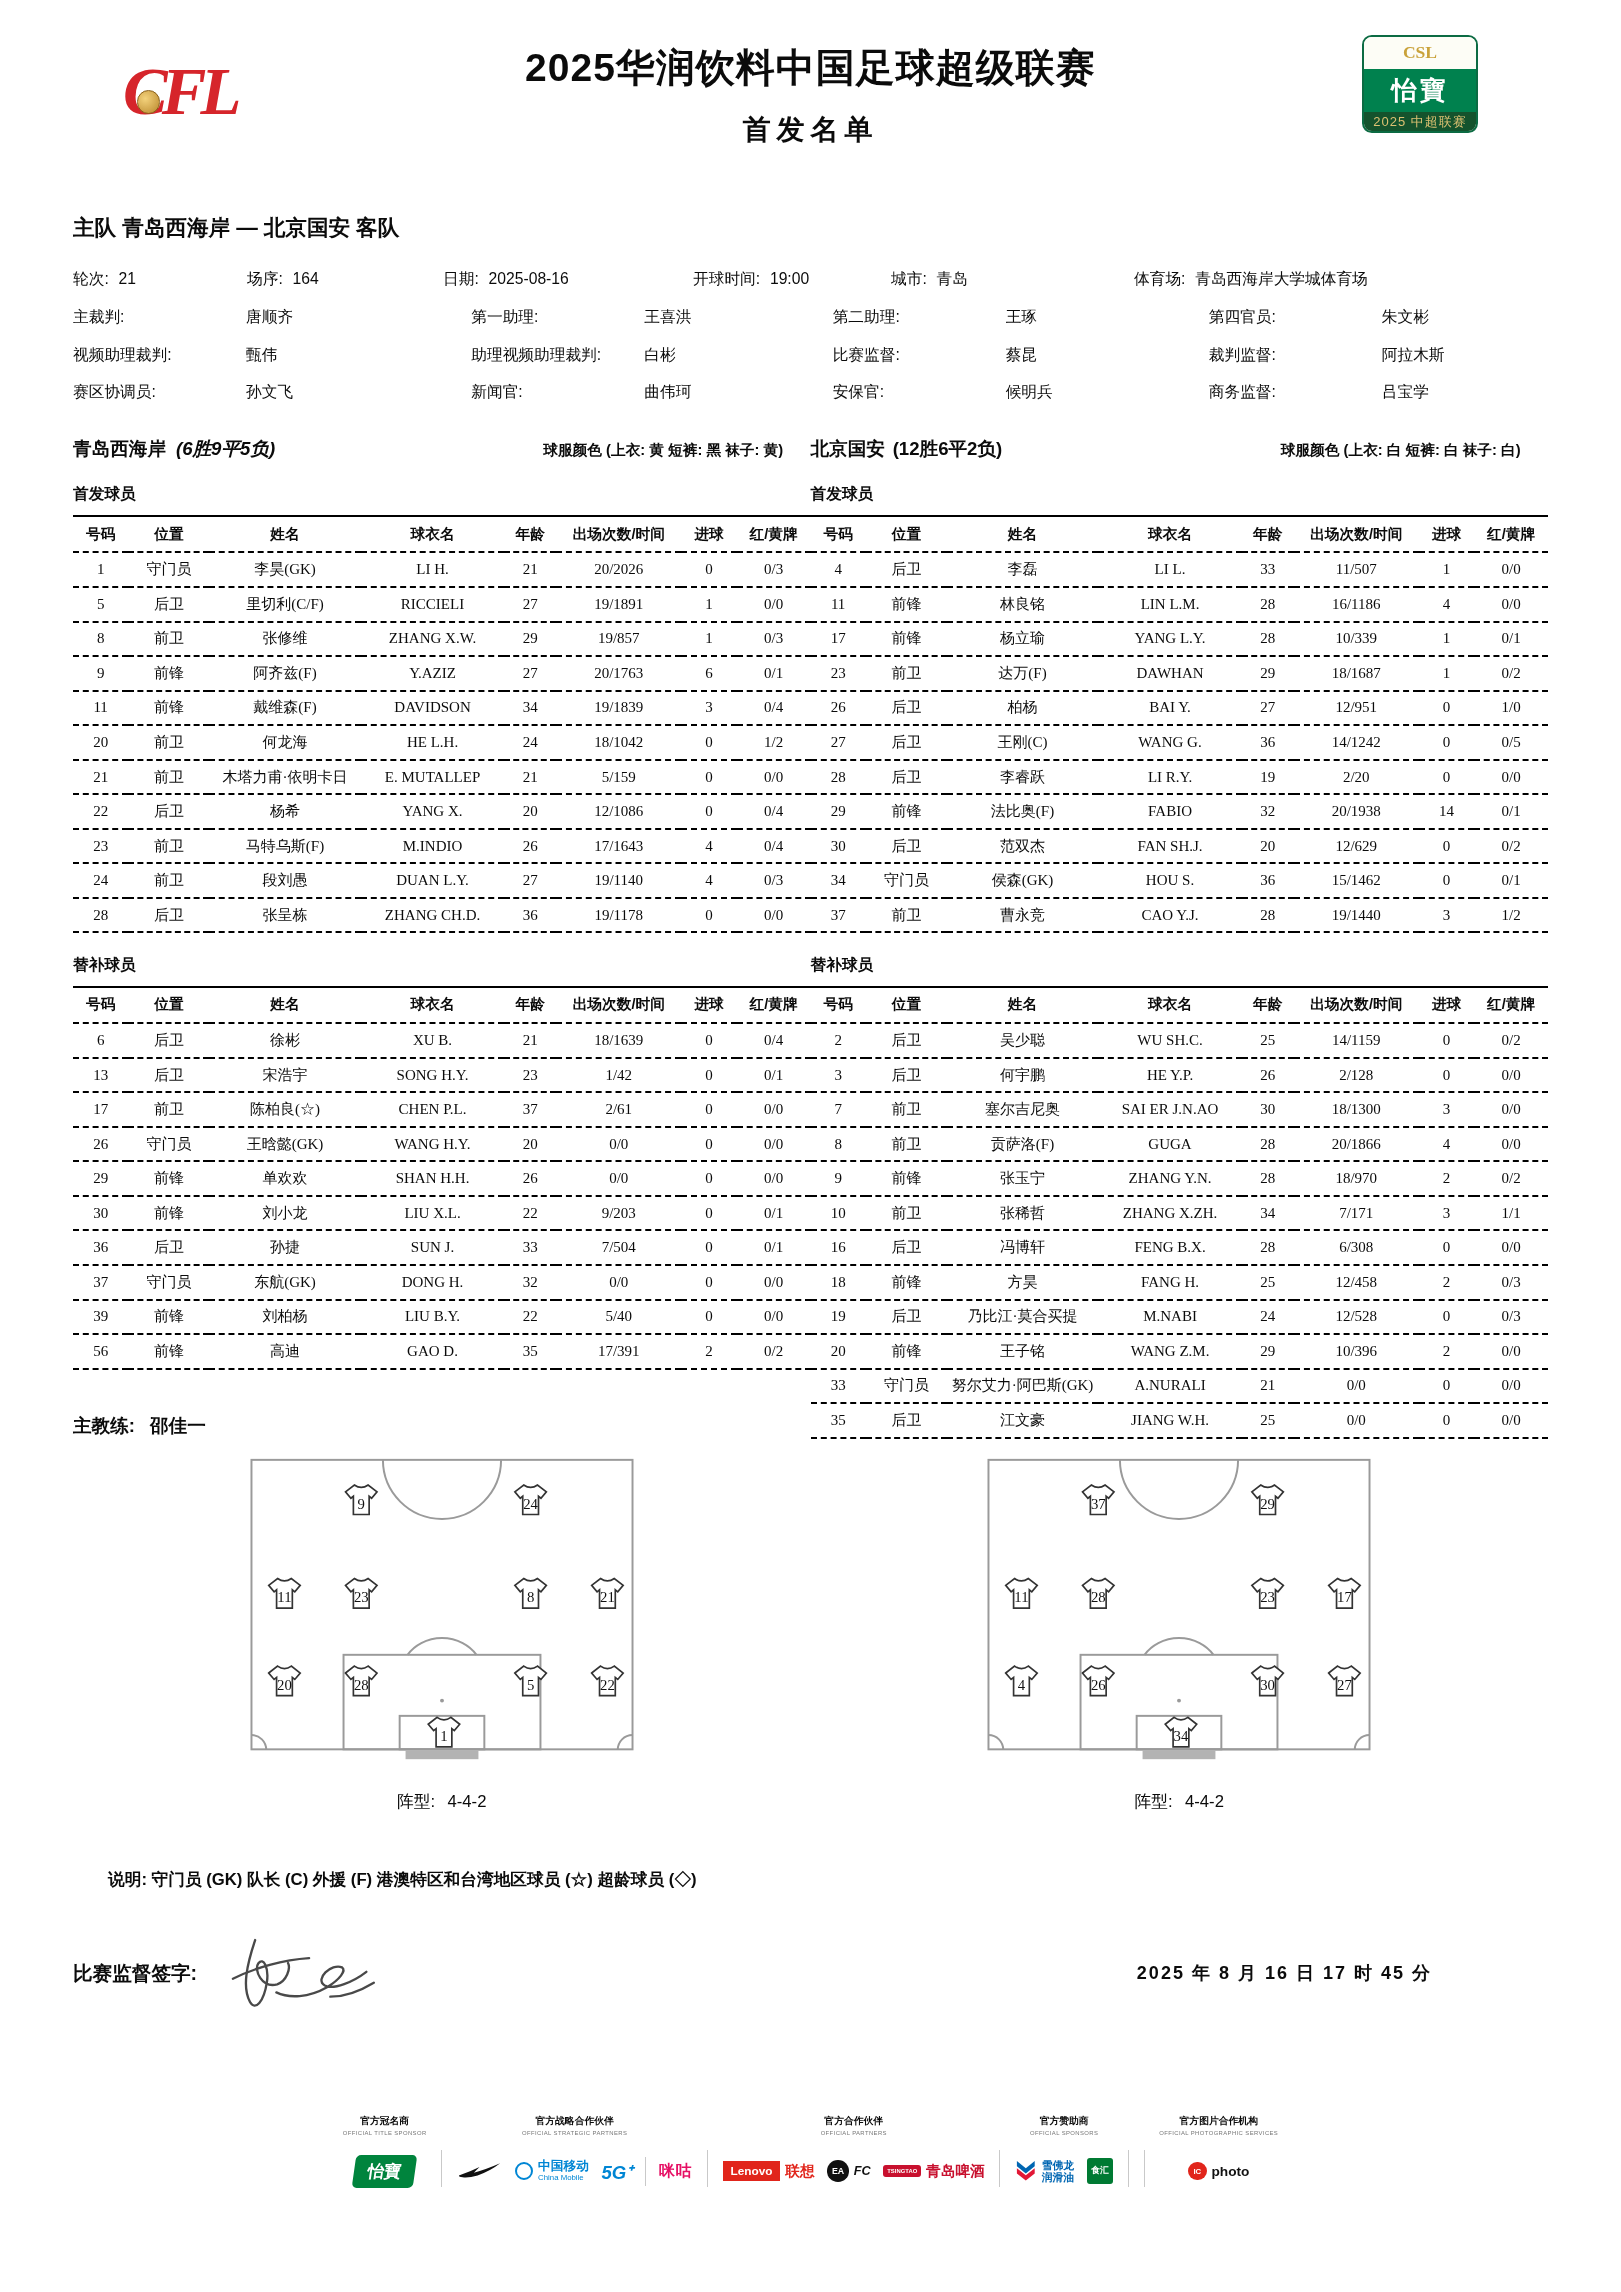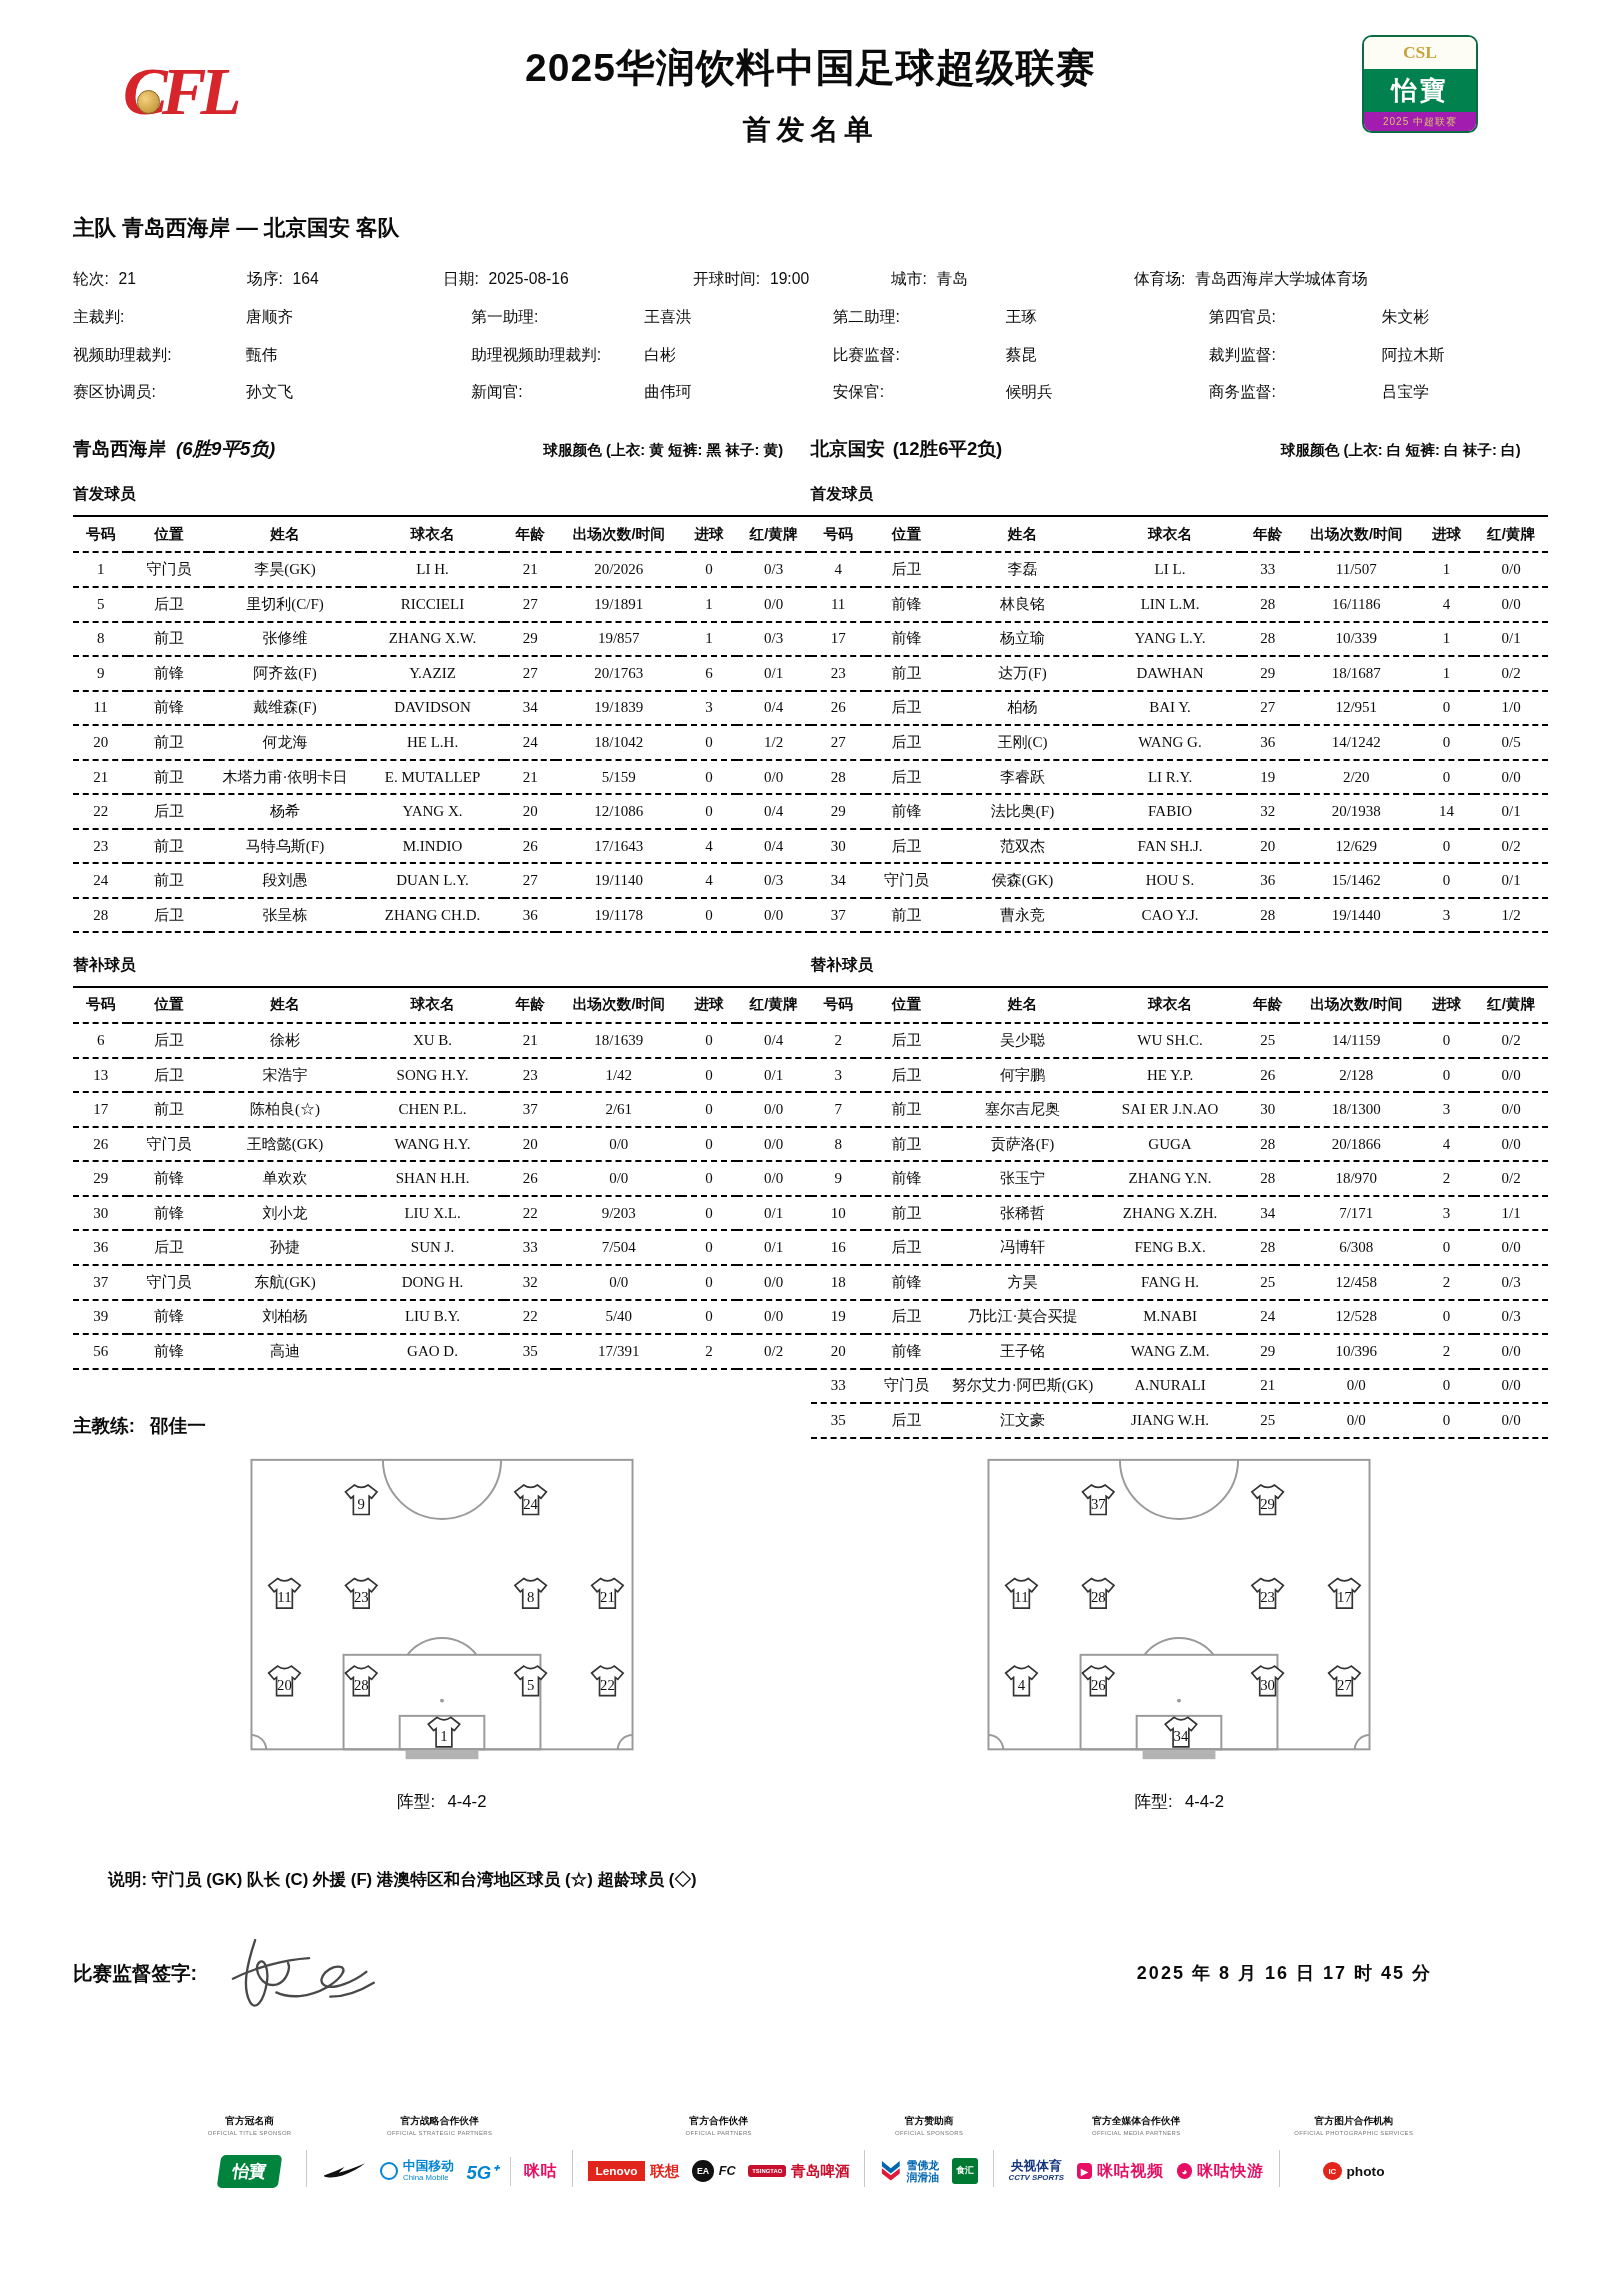--- a/index.html
+++ b/index.html
@@ -15,22 +15,22 @@
   .cfl-ball{position:absolute;left:13.7px;top:43px;width:21.6px;height:21.6px;border-radius:50%;
             background:radial-gradient(circle at 35% 35%, #f3d27c, #b9872c);border:1px solid #8a5f18;}
   .main-title{text-align:center;font-size:39px;font-weight:900;letter-spacing:1px;}
   .sub-title{text-align:center;font-size:28px;font-weight:900;margin-top:15.7px;letter-spacing:5.9px;}
   .csl-badge{position:absolute;right:143px;top:35px;width:116px;height:98px;border-radius:9.8px;
              overflow:hidden;display:flex;flex-direction:column;border:2px solid #0c6b43;box-sizing:border-box;}
   .csl-top{height:34%;background:#fdfdf6;display:flex;align-items:center;justify-content:center;
            font-family:"Liberation Serif",serif;font-weight:900;color:#c9a23a;font-size:17.6px;}
   .csl-mid{flex:1;background:#00814e;display:flex;align-items:center;justify-content:center;
            color:#fff;font-weight:900;font-size:25.5px;letter-spacing:2.9px;}
-  .csl-bot{height:20%;background:#a21caf;display:flex;align-items:center;justify-content:center;
-           color:#dcc172;font-size:10px;letter-spacing:1px;}
+  .csl-bot{height:20%;background:#14532d;display:flex;align-items:center;justify-content:center;
+           color:#dcc172;font-size:13px;letter-spacing:1px;}
 
   
   .team-line{font-size:21.6px;font-weight:900;margin-top:45px;}
   .info-row{display:flex;margin-top:27.4px;font-size:15.7px;white-space:nowrap;}
   .info-cell .lbl{margin-right:9.8px;}
   .info-cell:nth-child(1){width:174px;}
   .info-cell:nth-child(2){width:196px;}
   .info-cell:nth-child(3){width:250px;}
   .info-cell:nth-child(4){width:198px;}
   .info-cell:nth-child(5){width:243px;}
@@ -945,40 +945,20 @@
               <div>雪佛龙</div>
               <div>润滑油</div>
             </span>
           </span>
           <span class="lg">
             <span class="shihui">食汇</span>
           </span>
         </div>
       </div>
       <span class="sp-div"></span>
-      <div class="sp-group">
-        <div class="sp-title">官方全媒体合作伙伴</div>
-        <div class="sp-sub">OFFICIAL MEDIA PARTNERS</div>
-        <div class="sp-logos">
-          <span class="lg">
-            <span class="cctv">
-              <div>央视体育</div>
-              <div class="cctv-sub">CCTV SPORTS</div>
-            </span>
-          </span>
-          <span class="lg">
-            <span class="migu-ic">▶</span>
-            <span class="migu">咪咕视频</span>
-          </span>
-          <span class="lg">
-            <span class="migu-ic" style="border-radius: 50%;">◕</span>
-            <span class="migu">咪咕快游</span>
-          </span>
-        </div>
-      </div>
       <span class="sp-div"></span>
       <div class="sp-group">
         <div class="sp-title">官方图片合作机构</div>
         <div class="sp-sub">OFFICIAL PHOTOGRAPHIC SERVICES</div>
         <div class="sp-logos">
           <span class="lg">
             <span class="ic-circle">IC</span>
             <span class="ic-text">photo</span>
           </span>
         </div>

